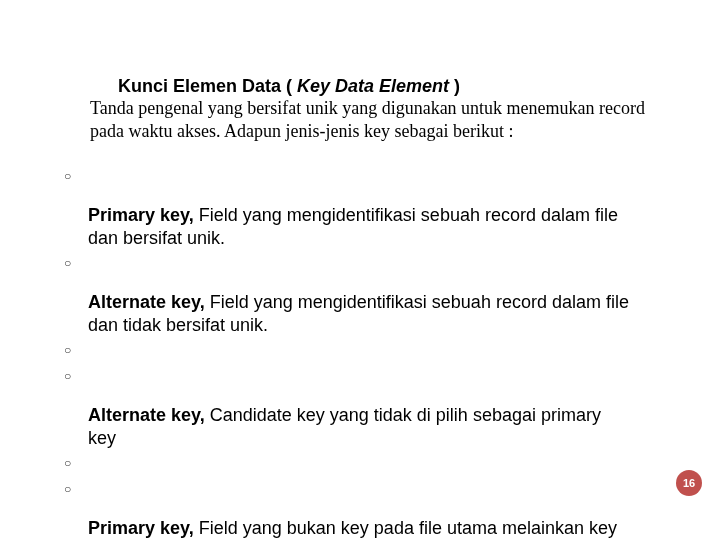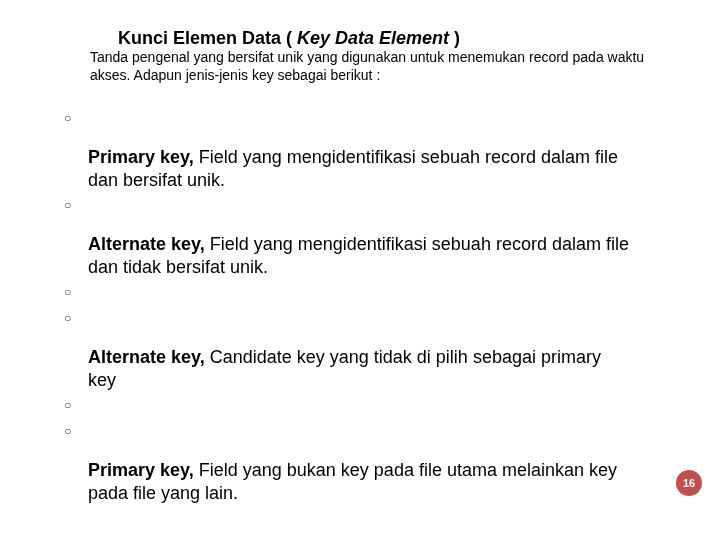--- a/index.html
+++ b/index.html
@@ -16,30 +16,32 @@
     letter-spacing: 0.5px;
     font-variant: small-caps;
     color: #222;
     margin-bottom: 22px;
     padding-left: 2px;
   }
   .intro {
     margin-left: 60px;
     margin-right: 40px;
     margin-bottom: 22px;
+    margin-top: 48px;
   }
   .intro-heading {
     font-size: 18px;
     font-weight: bold;
     margin-left: 28px;
   }
   .intro-heading .ital { font-style: italic; }
   .intro-body {
-    font-size: 14px;
+    font-size: 18px;
     line-height: 1.25;
+    font-family: Liberation Serif, serif;
   }
   .keys {
     margin-left: 30px;
     margin-right: 60px;
   }
   .key-item {
     display: flex;
     align-items: flex-start;
     margin-bottom: 2px;
   }

